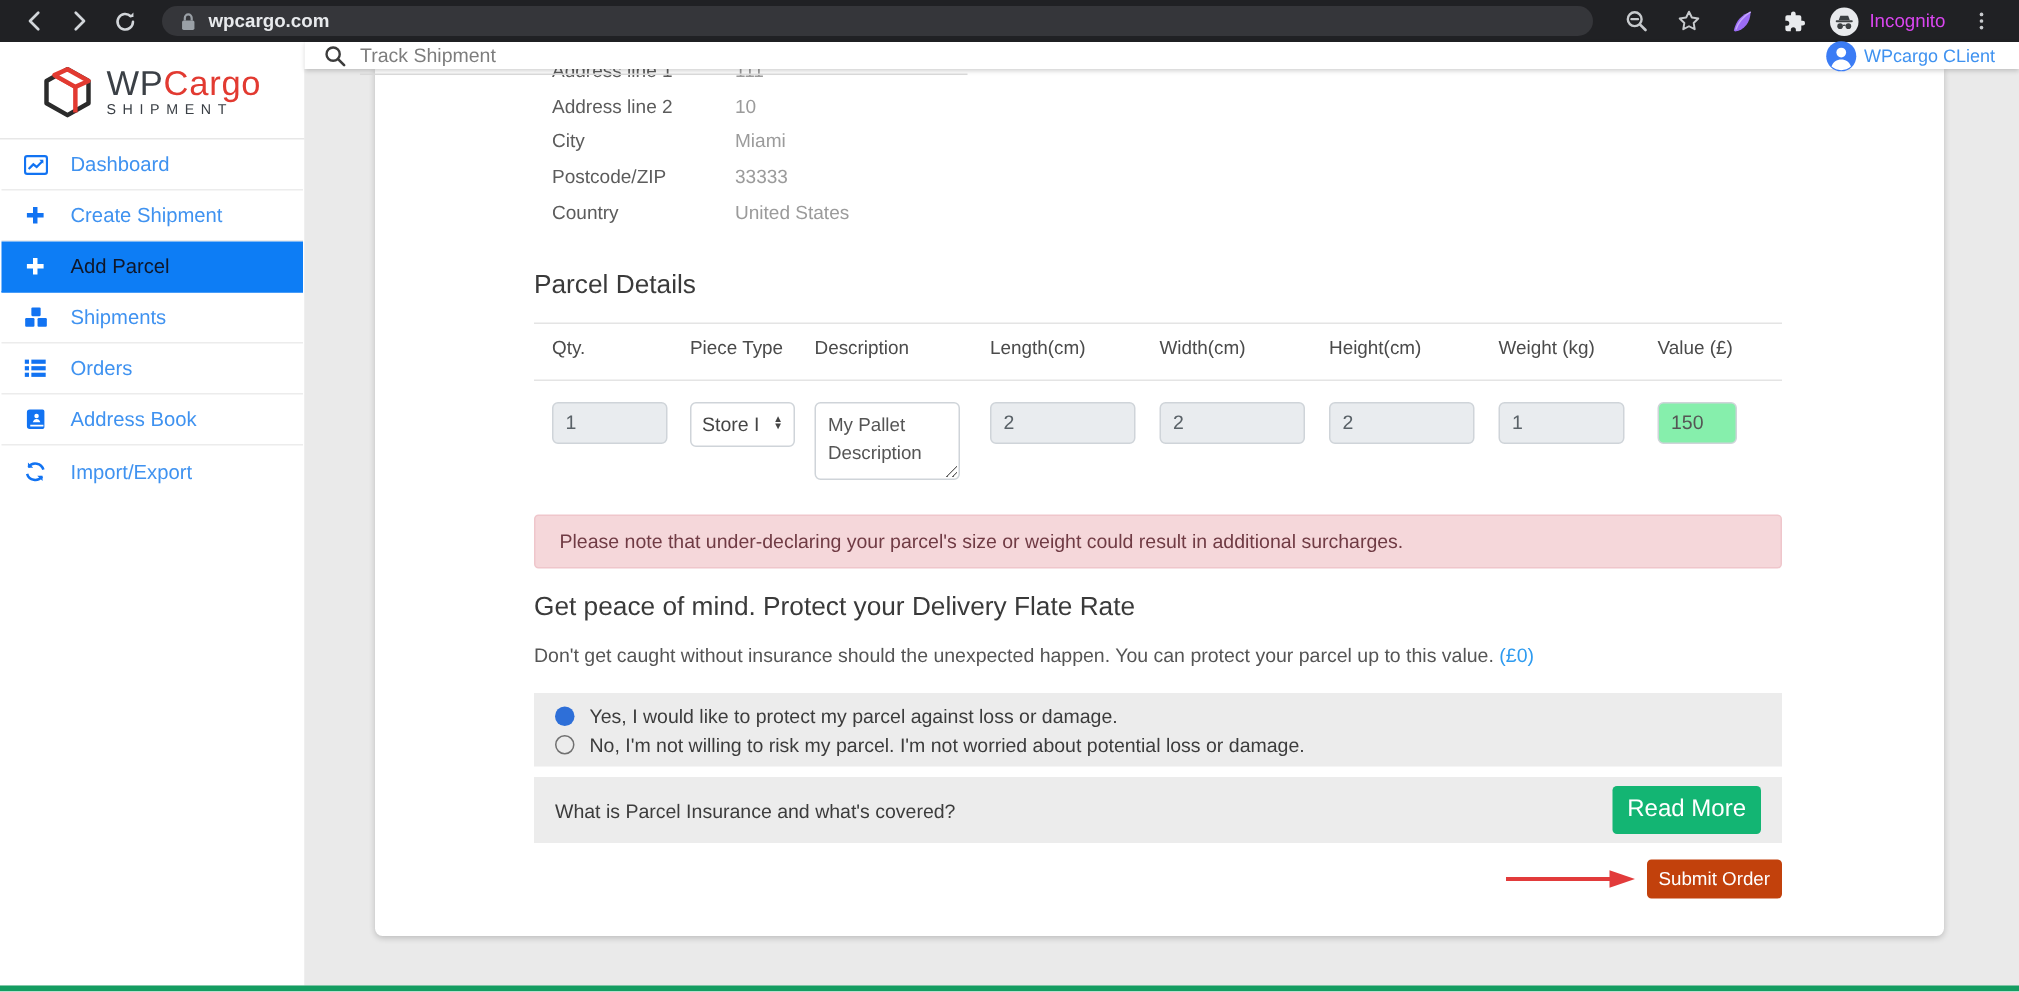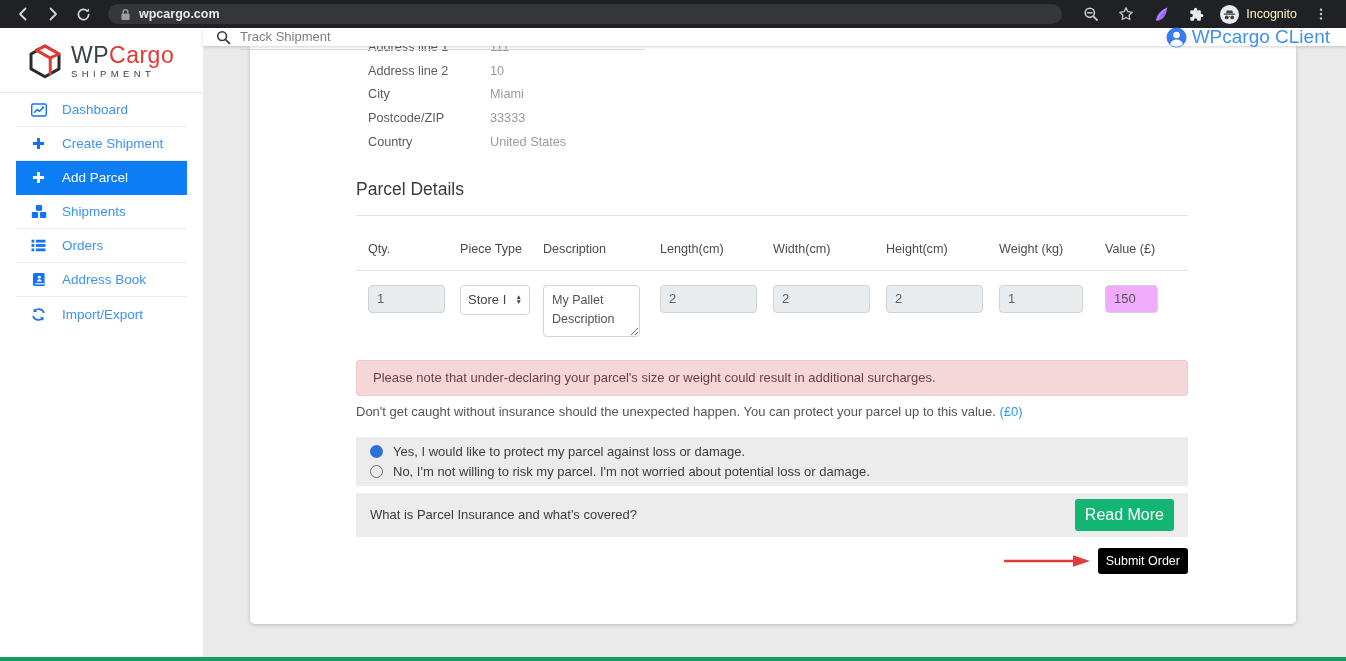--- a/index.html
+++ b/index.html
@@ -12,73 +12,73 @@
   }
   
   .browser-bar { flex:none; height:28px; background:#202124; display:flex; align-items:center; padding:0 12px; gap:8px; }
   .nav-ic { width:22px; height:22px; display:flex; align-items:center; justify-content:center; flex:none; }
   .url-pill { flex:1; height:20px; margin:0 10px 0 6px; background:#35363a; border-radius:10px; display:flex; align-items:center; padding:0 12px; gap:8px; min-width:0; }
   .url-domain { color:#e8eaed; font-size:12.5px; font-weight:bold; white-space:nowrap; }
   .url-path { color:#9aa0a6; font-size:12.5px; white-space:nowrap; overflow:hidden; }
   .chrome-right { display:flex; align-items:center; gap:13px; flex:none; padding-right:2px; }
   .incog { display:flex; align-items:center; gap:7px; }
   .incog-circle { width:19px; height:19px; border-radius:50%; background:#e8eaed; display:flex; align-items:center; justify-content:center; }
-  .incog-label { color:#fef9c3; font-size:12.5px; }
+  .incog-label { color:#d946ef; font-size:12.5px; }
   
   .app { flex:1; display:flex; min-height:0;justify-content:center; }
   .sidebar { width:203px; flex:none; background:#fff; display:flex; flex-direction:column; }
   .logo-row { padding:12px 8px 10px 24px; display:flex; align-items:center; gap:5px; border-bottom:1px solid #e7e7e7; }
   .logo-text-line { font-size:23px; line-height:24px; letter-spacing:0.5px; }
   .logo-wp { color:#3b4046; } .logo-cargo { color:#e23a31; }
   .logo-sub { font-size:9.5px; letter-spacing:4.4px; color:#3b4046; margin-top:1px; }
-  .nav { padding:0 16px; }
+  .nav { padding:0 1px; }
   .nav-item { height:34px; display:flex; align-items:center; gap:15px; padding-left:14px; font-size:13.5px; color:#3f92f0; border-bottom:1px solid #ececec; cursor:pointer; }
   .nav-item .ic { width:17px; display:flex; justify-content:center; color:#1273f2; flex:none; }
-  .nav-item.active { background:#0d7df5; color:#ffffff; border-bottom-color:#0d7df5; }
+  .nav-item.active { background:#0d7df5; color:#0f172a; border-bottom-color:#0d7df5; }
   .nav-item.active .ic { color:#fff; }
   .main { flex:1; display:flex; flex-direction:column; min-width:0; }
   
   .topbar { flex:none; height:18px; background:#fff; display:flex; align-items:center; padding:0 16px 0 13px; box-shadow:0 1px 3px rgba(0,0,0,.18); position:relative; z-index:3; }
   .search-ic { margin-right:9px; display:flex; }
   .search-input { width:405px; border:none; border-bottom:1px solid #d8d8d8; outline:none; font-size:13px; color:#444; padding:4px 0 5px; font-family:inherit; background:transparent; }
   .search-input::placeholder { color:#7d7d7d; }
-  .user { margin-left:auto; display:flex; align-items:center; gap:5px; color:#3f92f0; font-size:19px; cursor:pointer; }
+  .user { margin-left:auto; display:flex; align-items:center; gap:5px; color:#3f92f0; font-size:12px; cursor:pointer; }
   
   .content { flex:1; background:#eaeaea; overflow:hidden; }
   .card { width:1046px; height:578px; margin-left:47px; background:#fff; border-radius:0 0 5px 5px; box-shadow:0 1px 4px rgba(0,0,0,.2); padding:0 108px 0 106px; overflow:hidden; }
   .addr { margin-top:-11px; padding-left:12px; }
   .addr-row { height:23.7px; display:flex; align-items:center; font-size:12.7px; }
   .addr-label { width:122px; color:#5c5c5c; }
   .addr-value { color:#9b9b9b; }
   .section-title { margin-top:26px; font-size:17.5px; font-weight:400; color:#3a3a3a; }
   .hr { border:none; border-top:1px solid #e4e4e4; margin:9px 0 0; }
   .pgrid { display:grid; grid-template-columns:92px 83px 117px 113px 113px 113px 106px 1fr; padding:0 12px; align-items:start; }
-  .cols { margin-top:26px; font-size:12.6px; color:#4b4b4b; }
+  .cols { margin-top:9px; font-size:12.6px; color:#4b4b4b; }
   .hr2 { border:none; border-top:1px solid #e4e4e4; margin:14px 0 0; }
   .inputs-row { margin-top:14px; min-height:54px; }
   .inp { height:28px; border:1px solid #cfd4d9; border-radius:4px; background:#e9ecef; color:#5a6268; font-size:13px; padding:0 8px; font-family:inherit; }
-  .inp.white { background:#f0abfc; color:#555; }
+  .inp.white { background:#86efac; color:#555; }
   .inp.w-qty { width:77px; } .inp.w-dim { width:97px; } .inp.w-weight { width:84px; } .inp.w-value { width:53px; }
   .select-box { width:70px; height:30px; border:1px solid #cfd4d9; border-radius:4px; background:#fff; display:flex; align-items:center; justify-content:space-between; padding:0 7px; font-size:13px; color:#444; cursor:pointer; }
   .sel-arrows { display:flex; flex-direction:column; line-height:4.5px; font-size:6.5px; color:#444; }
   .desc-textarea { width:97px; height:52px; border:1px solid #cfd4d9; border-radius:4px; font-size:12.5px; color:#555; padding:5px 8px; resize:both; font-family:inherit; line-height:1.55; }
   .warning { margin-top:21px; height:36px; background:#f5d7da; border:1px solid #efc6cb; border-radius:3px; display:flex; align-items:center; padding:0 16px; font-size:13px; color:#703b44; }
   .ins-title { margin-top:15px; font-size:17.5px; font-weight:400; color:#3a3a3a; }
   .ins-sub { margin-top:8px; font-size:13px; color:#555; }
   .ins-sub .money { color:#2e9bf0; }
   .opt-box { margin-top:18px; background:#ececec; padding:5px 14px; }
   .opt-row { height:19.5px; display:flex; align-items:center; gap:10px; font-size:13px; color:#3c3c3c; }
   .radio { width:13px; height:13px; border-radius:50%; flex:none; cursor:pointer; }
   .radio.checked { background:#2e6fd8; }
   .radio.unchecked { border:1.5px solid #707070; background:transparent; }
   .q-box { margin-top:7px; height:44px; background:#ececec; padding:0 14px; display:flex; align-items:center; justify-content:space-between; }
   .q-text { font-size:13px; color:#3c3c3c; }
   .btn { border:none; border-radius:3px; color:#fff; font-family:inherit; cursor:pointer; }
   .btn-readmore { background:#13b573; font-size:16px; padding:7px 10px; }
-  .btn-submit { background:#000000; font-size:12.5px; padding:6px 8px; }
+  .btn-submit { background:#c2410c; font-size:12.5px; padding:6px 8px; }
   .submit-row { margin-top:11px; display:flex; justify-content:flex-end; align-items:center; gap:7px; }
   .footer-green { flex:none; height:4px; background:#149d61; }
 </style>
 </head>
 <body>
 
 <div class="browser-bar">
   <span class="nav-ic">
     <svg width="16" height="16" viewBox="0 0 16 16">
         <path d="M10.5 2.5 5 8l5.5 5.5" stroke="#d2d6da" stroke-width="1.8" fill="none" stroke-linecap="round" stroke-linejoin="round"></path>
@@ -313,20 +313,21 @@
           <input class="inp w-dim" type="text" value="2" style="">
           <input class="inp w-dim" type="text" value="2" style="">
           <input class="inp w-weight" type="text" value="1" style="">
           <input class="inp white w-value" type="text" value="150" style="">
         </div>
 
         <div class="warning">
           <span>Please note that under-declaring your parcel's size or weight could result in additional surcharges.</span>
         </div>
 
+        <h2 class="ins-title">Get peace of mind. Protect your Delivery Flate Rate</h2>
         <p class="ins-sub">
           <span>Don't get caught without insurance should the unexpected happen. You can protect your parcel up to this value.</span>
           <span class="money">(£0)</span>
         </p>
 
         <div class="opt-box">
           <div class="opt-row">
             <span class="radio checked"></span>
             <span>Yes, I would like to protect my parcel against loss or damage.</span>
           </div>

